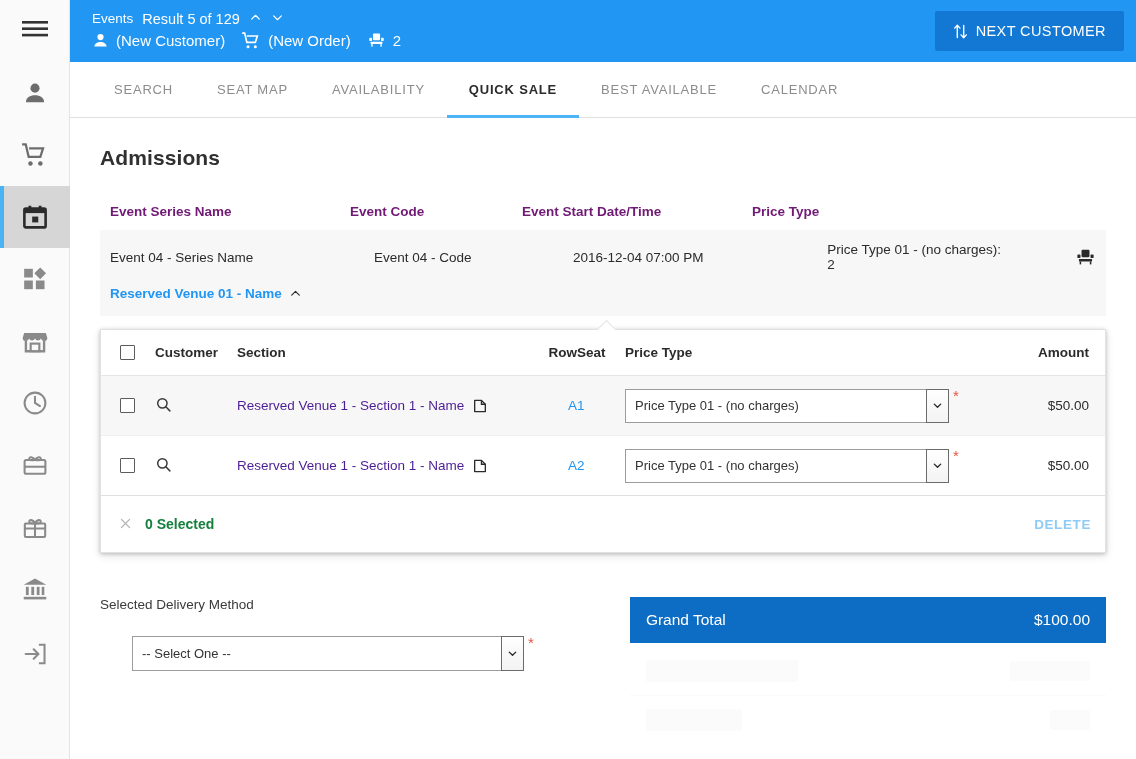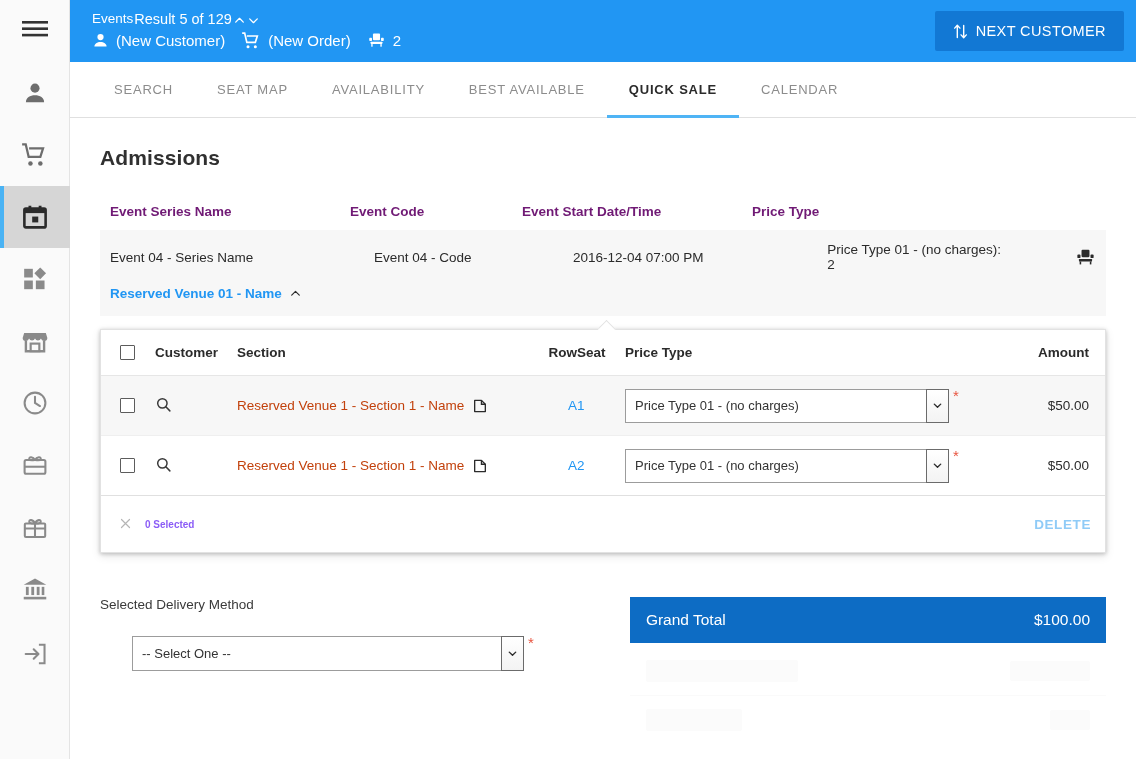--- a/index.html
+++ b/index.html
@@ -48,21 +48,21 @@
   .topbar {
     background: #2196f3;
     height: 62px;
     display: flex; align-items: center;
     padding: 0 12px 0 22px;
     position: relative;
     flex: 0 0 62px;
     color: #fff;
   }
   .topbar-left { display: flex; flex-direction: column; justify-content: center; gap: 1px; }
-  .tb-row1 { display: flex; align-items: flex-end; gap: 1px; font-size: 13.5px; line-height: 16px; }
+  .tb-row1 { display: flex; align-items: flex-start; gap: 9px; font-size: 13.5px; line-height: 16px; }
   .tb-events { font-size: 13.5px; }
   .tb-result { font-size: 14.5px; }
   .tb-caret { display:flex; align-items:center; cursor:pointer; }
   .tb-row2 { display: flex; align-items: center; gap: 6px; font-size: 16.5px; line-height: 22px; margin-top:2px;}
   .tb-chip { display: flex; align-items: center; gap: 7px; cursor: pointer; }
   .tb-chip span { font-size: 15px; }
   .tb-seatcount { font-size: 16.5px; }
   .topbar-right { margin-left: auto; }
   .next-cust-btn {
     background: #1278d4;
@@ -169,21 +169,21 @@
   .k-row   { width: 42px; text-align: right; }
   .k-seat  { width: 48px; text-align: left; }
   .k-price { width: 352px; }
   .k-amt   { width: 116px; text-align: right; padding-right: 4px; }
 
   .cbx {
     width: 15px; height: 15px; border: 1.6px solid #5c5c5c;
     background: #fff; border-radius: 1px; cursor: pointer; display:block;
   }
   .lnk { color: #2196f3; cursor: pointer; }
-  .sect-link { color: #c2410c; cursor: pointer; display: inline-flex; align-items: center; gap: 8px; }
+  .sect-link { color: #4c1d95; cursor: pointer; display: inline-flex; align-items: center; gap: 8px; }
 
   
   .sel-wrap { display: flex; align-items: center; gap: 4px; }
   .sel {
     position: relative;
     width: 324px; height: 34px;
     border: 1px solid #9c9c9c;
     background: #fff;
     display: flex; align-items: center;
     font-size: 13px; color: #333;
@@ -198,21 +198,21 @@
     display: flex; align-items: center; justify-content: center;
   }
   .req { color: #e8543f; font-size: 15px; align-self: flex-start; margin-top: 1px; line-height: 12px;}
 
   
   .panel-foot {
     height: 56px; display: flex; align-items: center;
     padding: 0 14px 0 18px; background: #fff;
   }
   .foot-x { color:#b5b5b5; font-size:15px; cursor:pointer; width: 26px; }
-  .foot-sel { font-size: 10px; font-weight: 700; color: #8b5cf6; }
+  .foot-sel { font-size: 14px; font-weight: 700; color: #15803d; }
   .foot-del {
     margin-left: auto; color: #8fcbf7; font-size: 13.5px; font-weight: 700;
     letter-spacing: .6px; cursor: pointer;
   }
 
   
   .bottom { display: flex; margin-top: 44px; width: 1006px; }
   .delivery { width: 532px; }
   .delivery-label { font-size: 13.5px; color: #3a3a3a; }
   .delivery-sel-wrap { display: flex; align-items: flex-start; gap: 4px; margin-top: 24px; padding-left: 32px; }
@@ -417,22 +417,22 @@
           </span>
           <span>NEXT CUSTOMER</span>
         </button>
       </div>
     </header>
 
     <div class="tabs">
       <div class="tab">SEARCH</div>
       <div class="tab">SEAT MAP</div>
       <div class="tab">AVAILABILITY</div>
+      <div class="tab active">QUICK SALE</div>
       <div class="tab">BEST AVAILABLE</div>
-      <div class="tab active">QUICK SALE</div>
       <div class="tab">CALENDAR</div>
     </div>
 
     <div class="content">
 
       <h1 class="page-title">Admissions</h1>
 
       <div class="evt-table">
         <div class="evt-head">
           <div class="c-series">Event Series Name</div>

